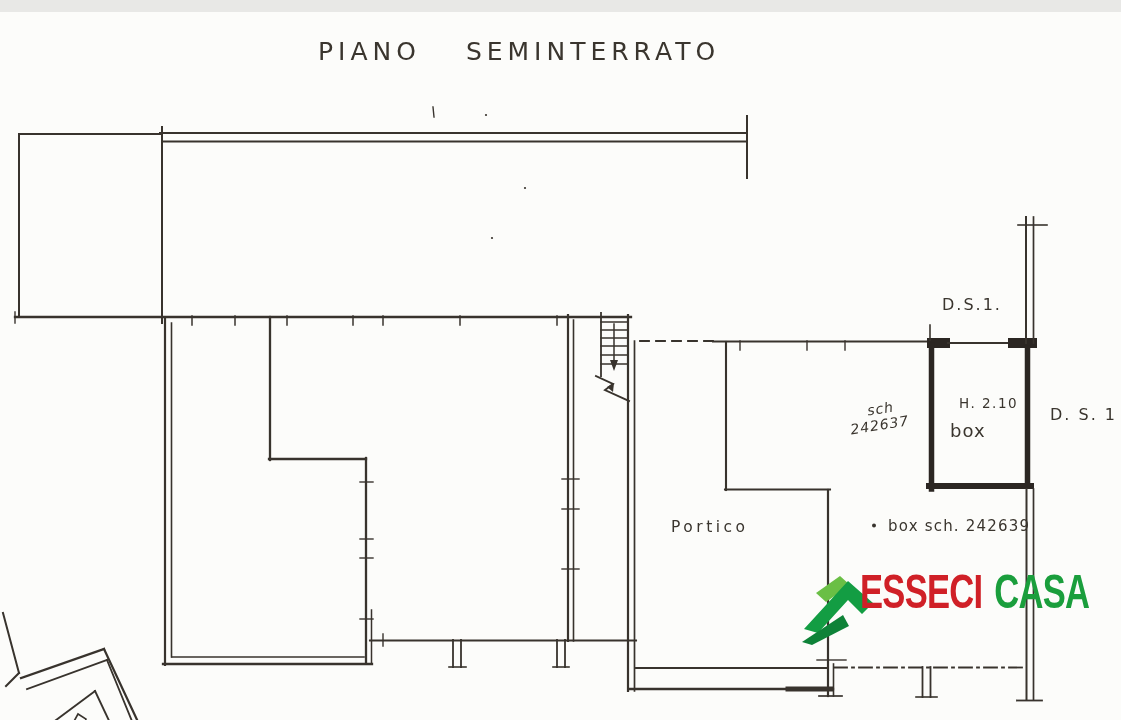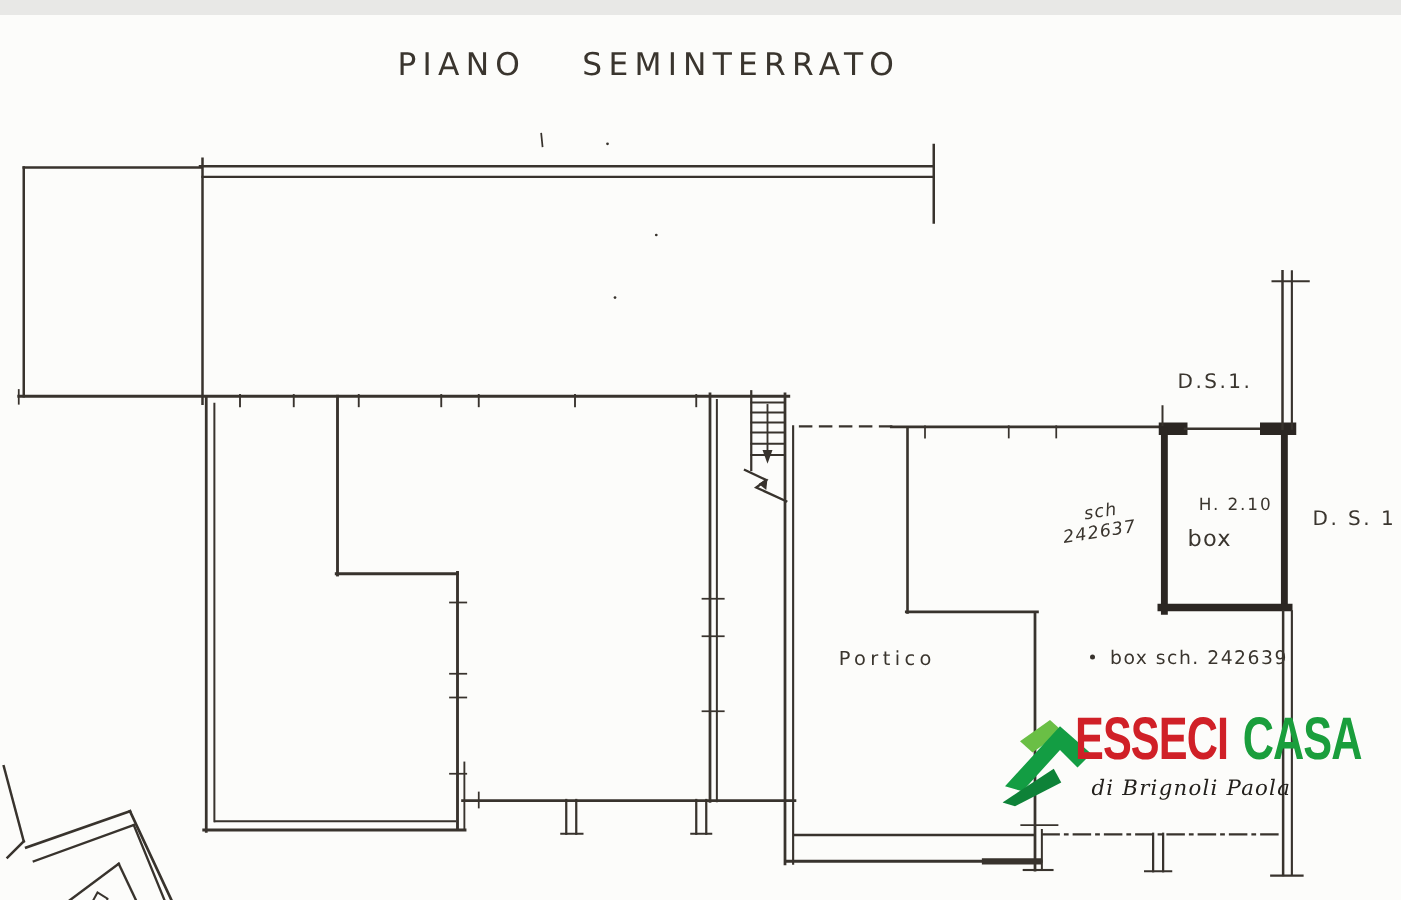--- a/index.html
+++ b/index.html
@@ -194,16 +194,15 @@
   <div class="logo">
     <svg class="house" width="74" height="82" viewBox="0 0 74 82">
       <polygon points="14,27 38,10 48,19 24,36" fill="#6abf45"></polygon>
       <polygon points="2,63 46,15 71,37 60,48 46,34 16,67" fill="#139d43"></polygon>
       <polygon points="0,76 41,49 47,60 10,79" fill="#0e8238"></polygon>
     </svg>
     <div class="brand">
       <span class="red">ESSECI</span>
       <span class="green">CASA</span>
     </div>
-    <div class="tagline">di Brignoli Paola</div>
   </div>
 
 </div>
 
 </body></html>

